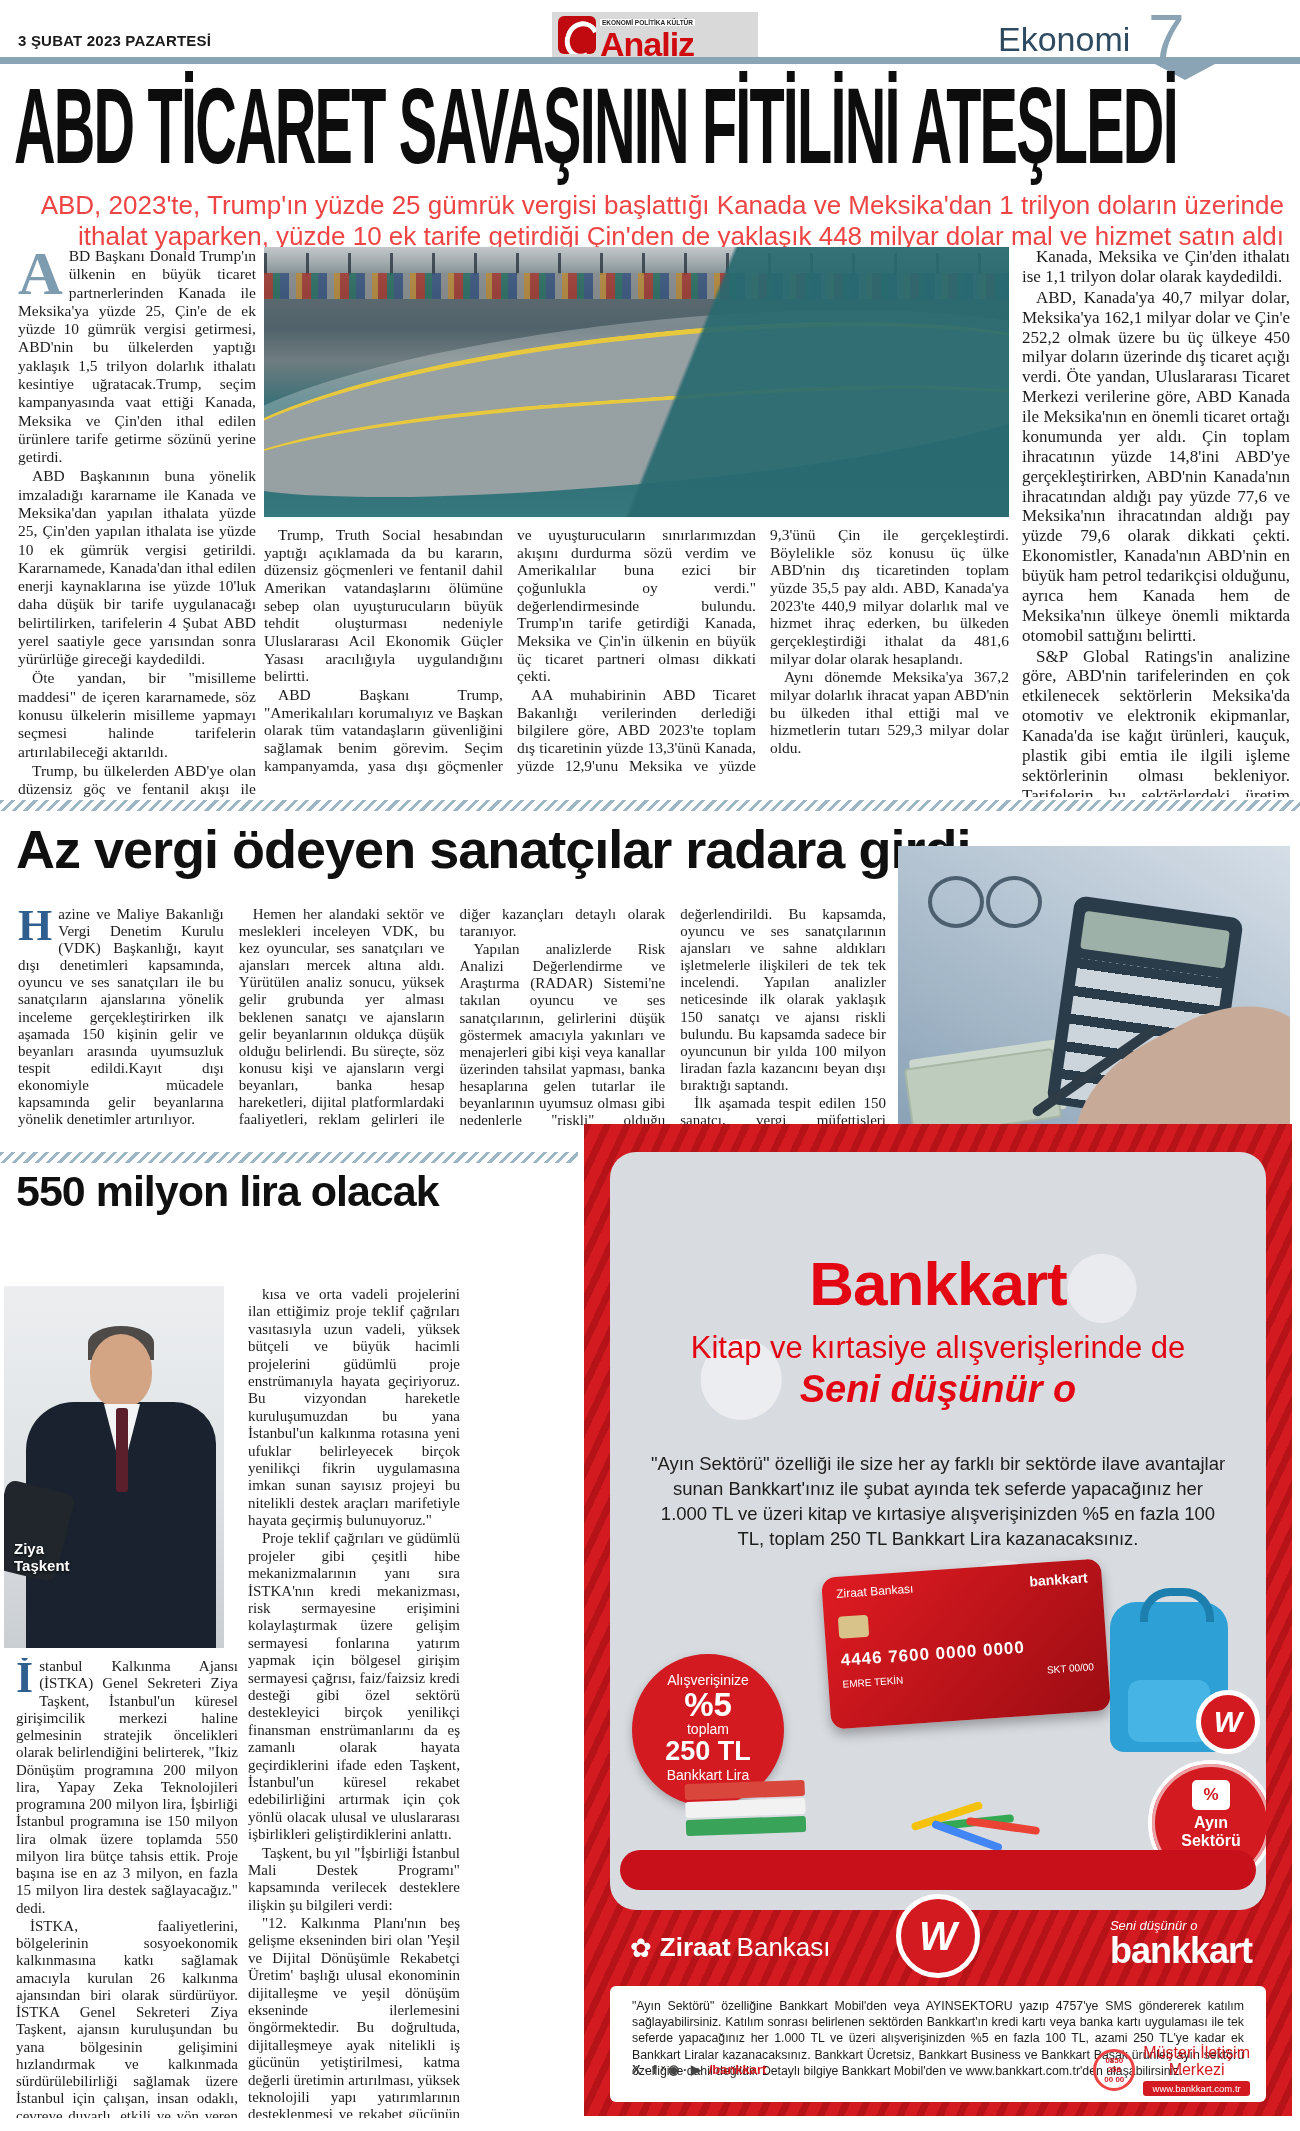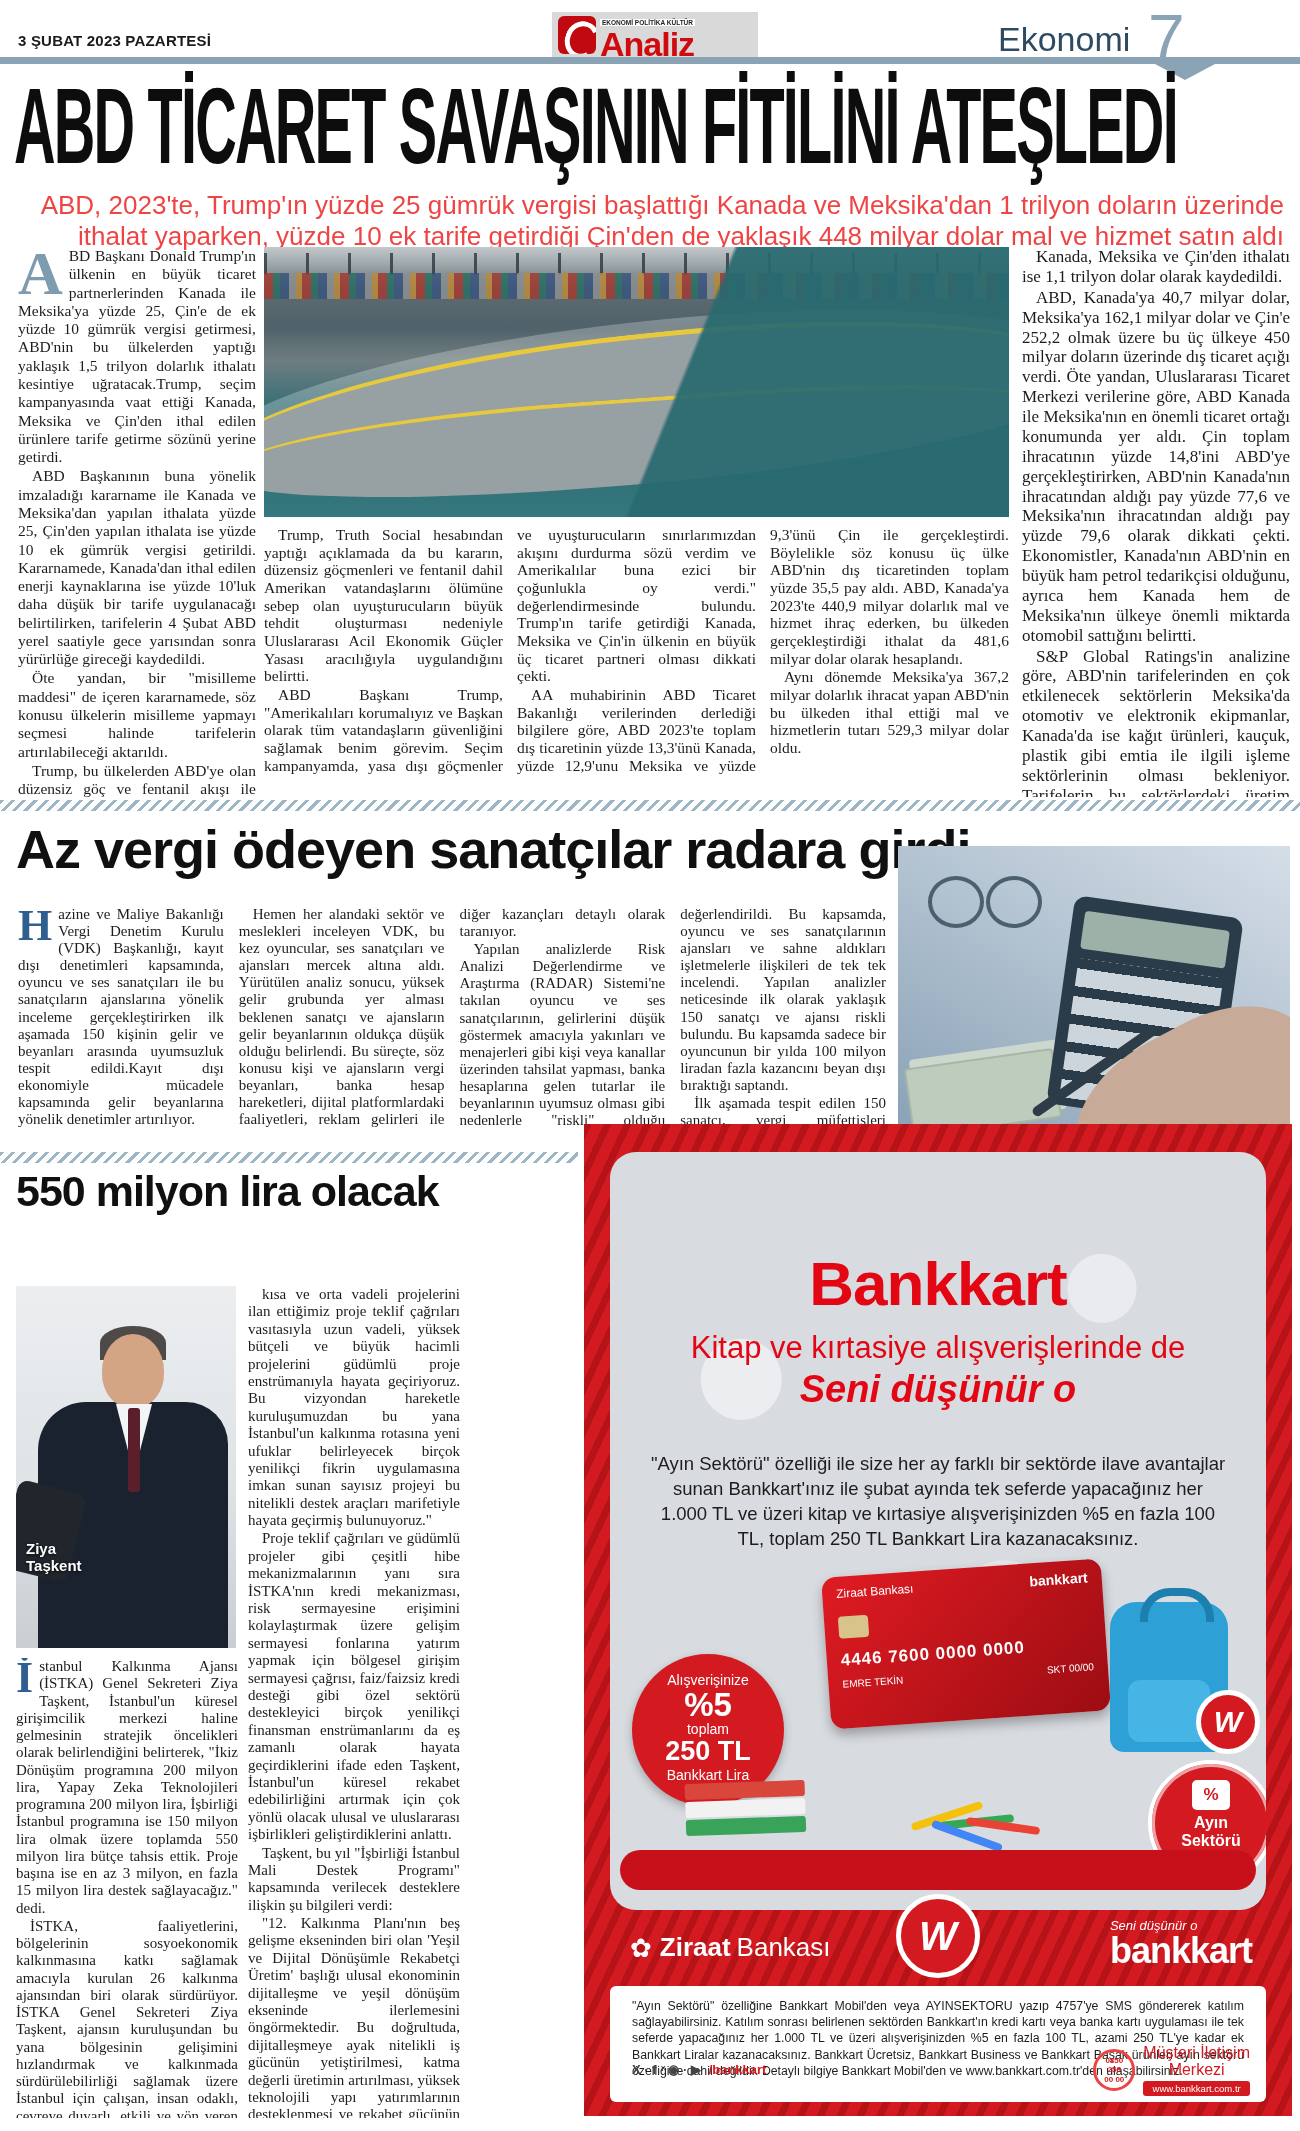--- a/index.html
+++ b/index.html
@@ -81,21 +81,21 @@
       border-radius:45% 40% 30% 50%; transform:rotate(-28deg); }
   .p2-pen { position:absolute; right:120px; bottom:70px; width:150px; height:10px; background:#27313a;
       border-radius:5px; transform:rotate(-35deg); }
   .p2-tint { position:absolute; inset:0; background:rgba(90,130,160,.14); }
 
   
   .a3-headline { left:16px; top:1168px; width:564px; font-size:43px; font-weight:bold; color:#101010;
        line-height:1.08; letter-spacing:-1px; }
   .a3-col1 { left:16px; top:1658px; width:222px; height:460px; font-size:15px; line-height:1.15; overflow:hidden; }
   .a3-col2 { left:248px; top:1286px; width:212px; height:832px; font-size:15px; line-height:1.16; overflow:hidden; }
-  .photo3 { left:16px; top:1286px; width:220px; height:362px; overflow:hidden;
+  .photo3 { left:4px; top:1286px; width:220px; height:362px; overflow:hidden;
       background:linear-gradient(180deg,#eceef0 0%,#dfe3e6 55%,#c9ced3 100%); }
   .p3-head { position:absolute; left:86px; top:48px; width:62px; height:74px; background:#d3a585; border-radius:50% 50% 46% 46%; }
   .p3-hair { position:absolute; left:84px; top:40px; width:66px; height:34px; background:#4d4a48; border-radius:50% 50% 0 0; }
   .p3-suit { position:absolute; left:22px; top:116px; width:190px; height:250px; background:#19222e;
       border-radius:48px 42px 0 0; }
   .p3-shirt { position:absolute; left:100px; top:118px; width:36px; height:70px; background:#f3f4f5;
       clip-path:polygon(0 0,100% 0,50% 100%); }
   .p3-tie { position:absolute; left:112px; top:122px; width:12px; height:84px; background:#5a1f2b; border-radius:3px; }
   .p3-phone { position:absolute; left:-8px; top:200px; width:70px; height:90px; background:#20262c;
       border-radius:10px; transform:rotate(14deg); }

